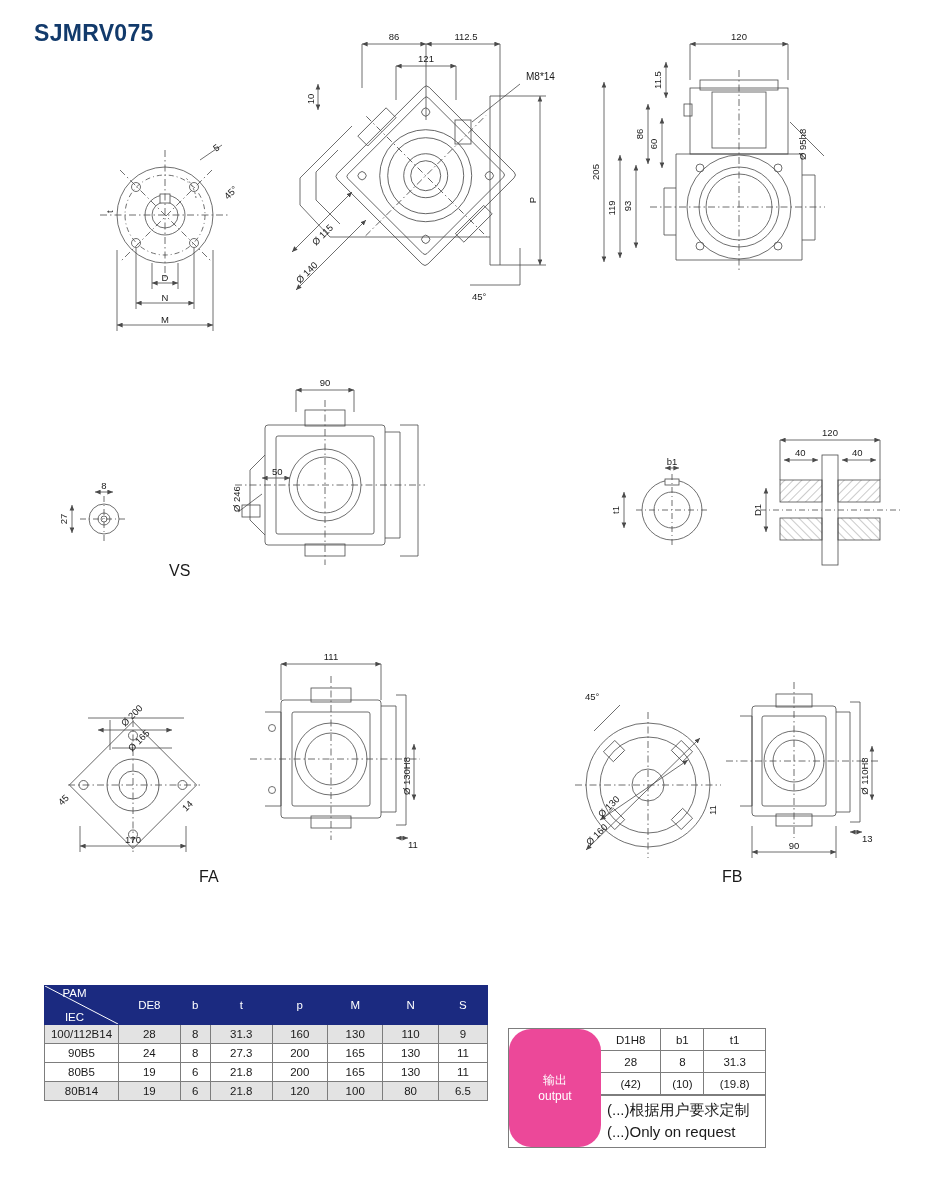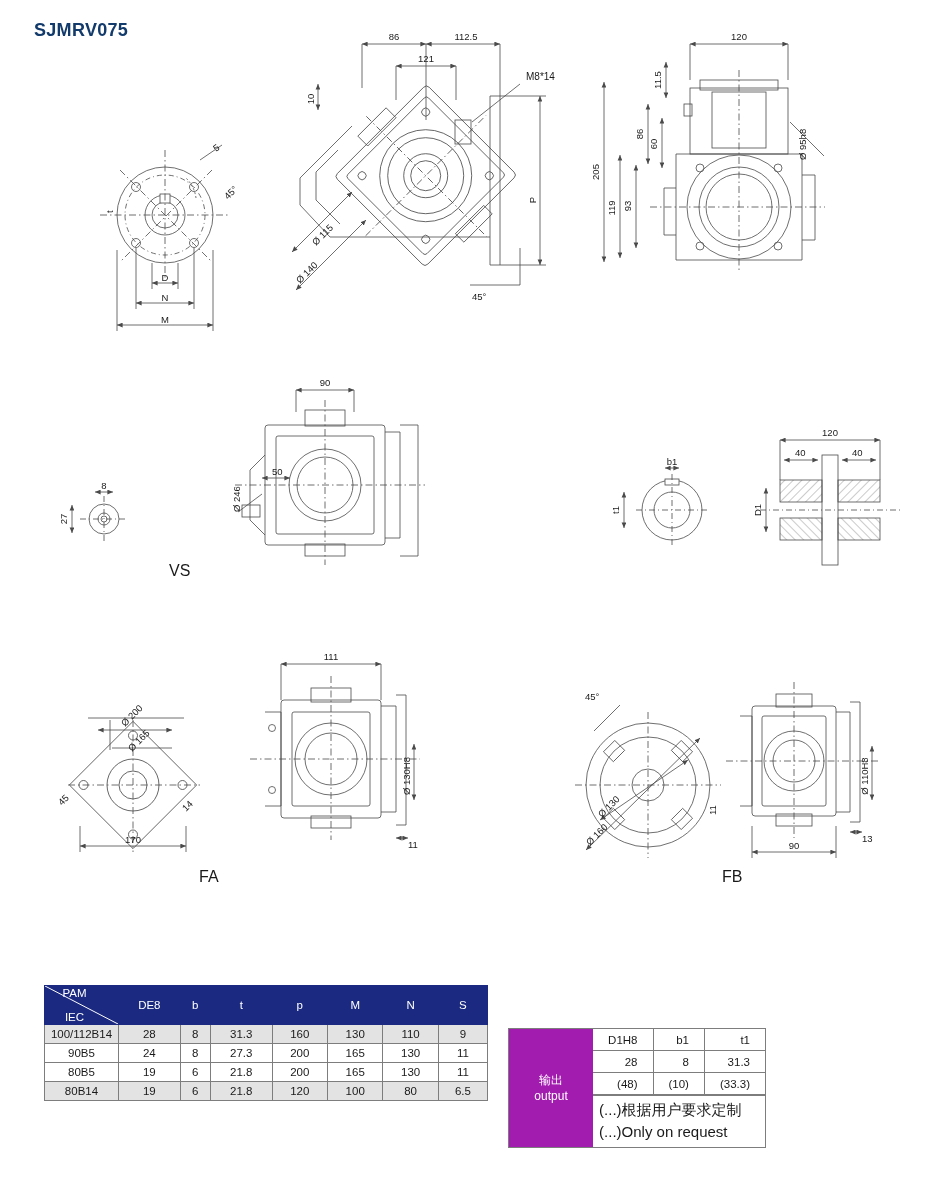--- a/index.html
+++ b/index.html
@@ -12,21 +12,21 @@
     height: 1188px;
     position: relative;
     font-family: "Liberation Sans", sans-serif;
     color: #1a1a1a;
     overflow: hidden;
   }
   #page-title {
     position: absolute;
     left: 34px;
     top: 20px;
-    font-size: 18px;
+    font-size: 23px;
     font-weight: bold;
     color: #123a6b;
     letter-spacing: 0.3px;
   }
   svg.drawing {
     position: absolute;
     left: 0;
     top: 0;
     width: 930px;
     height: 1188px;
@@ -99,43 +99,44 @@
     left: 508px;
     top: 1028px;
     width: 258px;
     border: 1px solid #7d7d7d;
     box-sizing: border-box;
     display: flex;
     background: #fff;
   }
   #output-label {
     width: 92px;
-    background: #a21caf;
+    background: #ec4899;
     color: #ffffff;
     font-size: 12px;
     display: flex;
     flex-direction: column;
     align-items: center;
     justify-content: center;
     line-height: 1.35;
     padding: 4px 0;
+    border-radius: 22px;
   }
   #output-right {
     flex: 1;
   }
   #output-right table {
     width: 100%;
     border-collapse: collapse;
     font-size: 11.5px;
   }
   #output-right td {
     border: 1px solid #7d7d7d;
-    text-align: right;
+    text-align: center;
     height: 19px;
-    padding: 1px 15px;
+    padding: 1px 0;
   }
   #output-right td.no-l { border-left: none; }
   #output-right td.no-t { border-top: none; }
   #output-right td.no-r { border-right: none; }
   .note-wrap {
     border-top: 1px solid #7d7d7d;
     padding: 3px 0 4px 6px;
     font-size: 15px;
     line-height: 1.45;
   }
@@ -533,23 +534,23 @@
         <td class="no-t no-l">D1H8</td>
         <td class="no-t">b1</td>
         <td class="no-t no-r">t1</td>
       </tr>
       <tr>
         <td class="no-l">28</td>
         <td>8</td>
         <td class="no-r">31.3</td>
       </tr>
       <tr>
-        <td class="no-l">(48)</td>
+        <td class="no-l">(42)</td>
         <td>(10)</td>
-        <td class="no-r">(33.3)</td>
+        <td class="no-r">(19.8)</td>
       </tr>
     </tbody>
       </table>
     <div class="note-wrap">
       <div>(...)根据用户要求定制</div>
       <div>(...)Only on request</div>
     </div>
   </div>
 </div>
 

